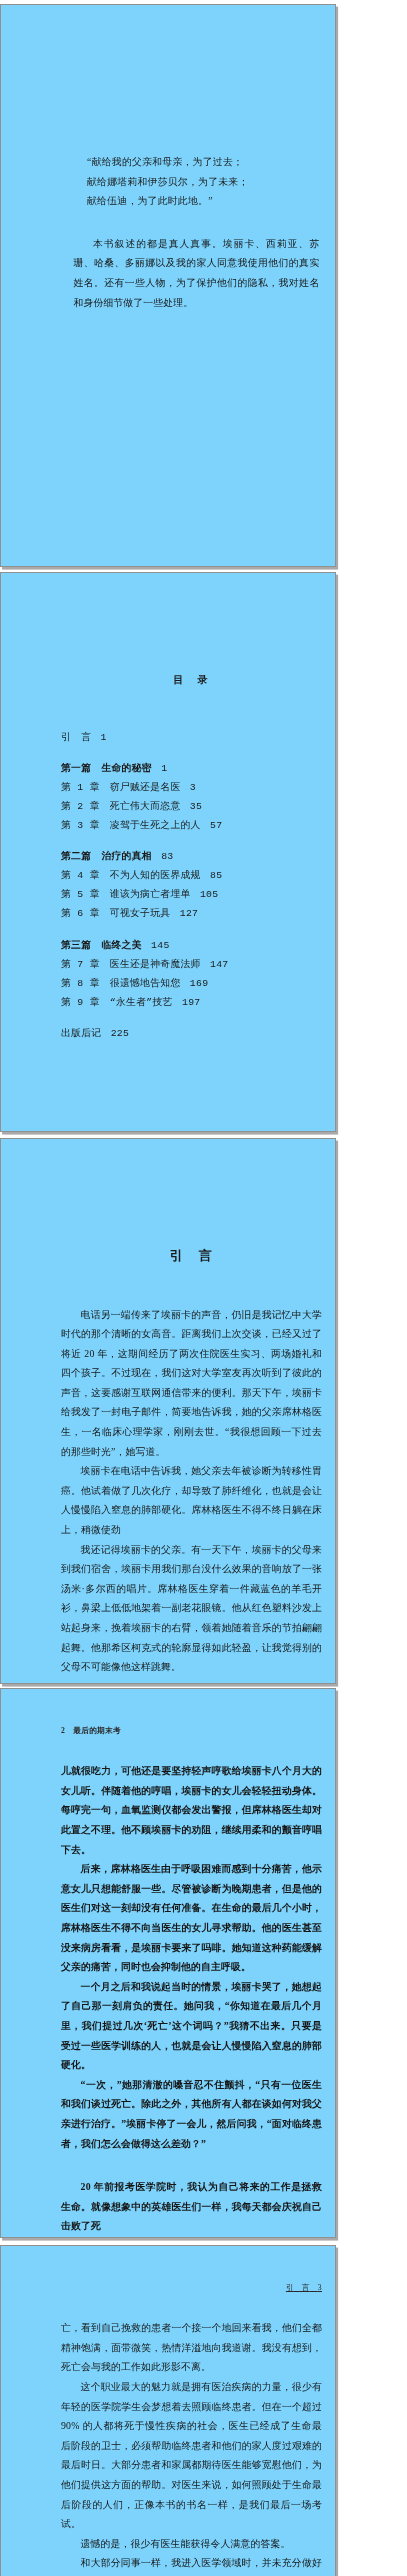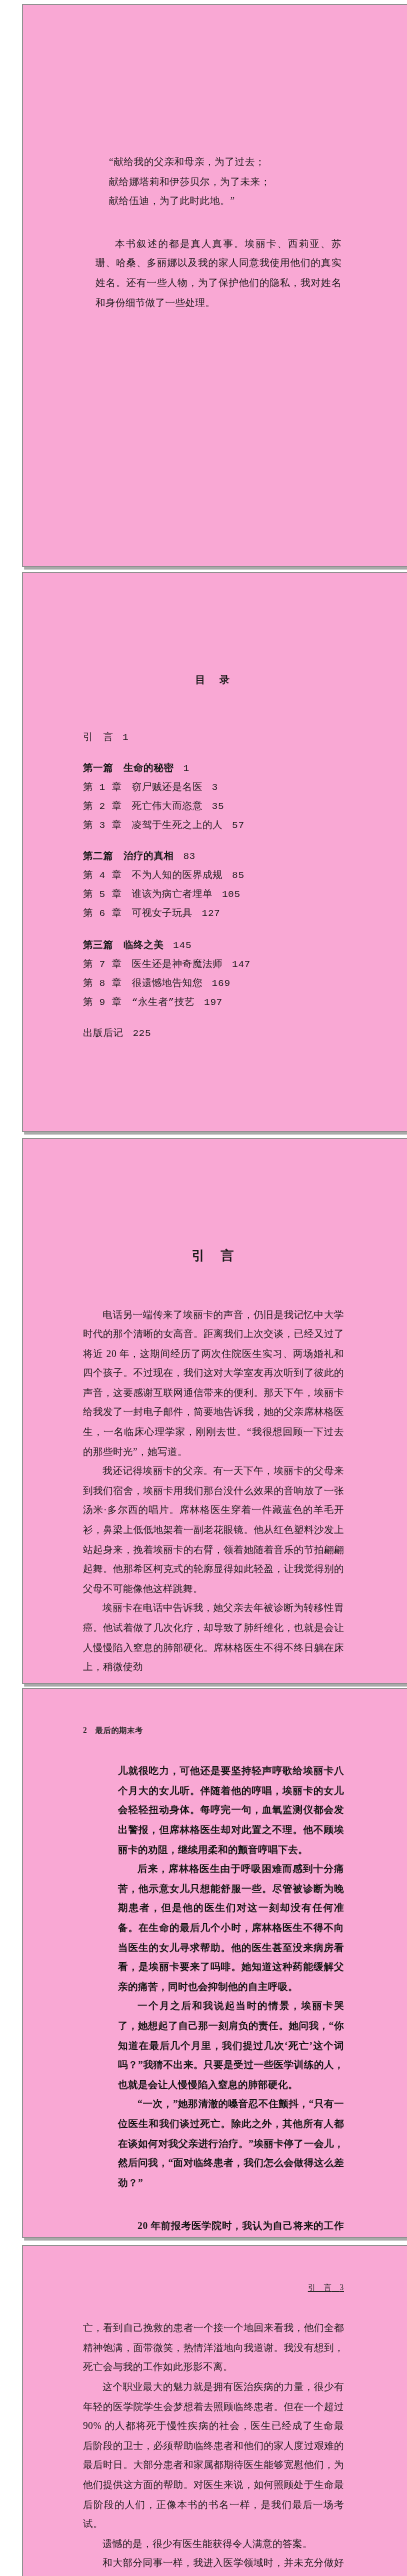--- a/index.html
+++ b/index.html
@@ -1,18 +1,18 @@
 <!DOCTYPE html>
 <html style="font-size:8.2px"><head>
 <meta charset="utf-8">
 <style>
   html,body{margin:0;padding:0;background:#ffffff;}
   body{width:407px;height:2834px;position:relative;
        font-family:"Liberation Serif","DejaVu Serif",serif;color:#1a1a1a;}
-  .page{position:absolute;left:22px;width:386px;background:#f9a8d4;
+  .page{position:absolute;left:0;width:336px;background:#7dd3fc;
         border:0.5px solid #919191;box-shadow:2.1px 2.6px 0 #a9a9a9;
         box-sizing:border-box;overflow:hidden;}
   .content{margin:0 0 0 60px;width:261px;}
   .body-text{font-size:9.8px;line-height:19.6px;text-align:justify;
              letter-spacing:0.2px;color:#161616;}
   .para{text-indent:2em;margin:0;}
   .para-cont{text-indent:0;margin:0;}
   .section-gap{margin-top:24px;}
   
   .dedication{margin:147px 0 0 26px;}
@@ -28,21 +28,21 @@
   .toc-back{margin-top:12.4px;}
   .toc-page{margin-left:9.3px;font-weight:normal;}
   
   .intro-title{margin-top:108px;text-align:center;font-size:13px;
                font-weight:bold;letter-spacing:1.5px;line-height:17.5px;}
   .intro-body{margin-top:40px;}
   .running-head{font-size:7.7px;line-height:9.3px;color:#2a2a2a;
                 letter-spacing:0.3px;}
   .rh-left{margin-top:37px;text-align:left;}
   .rh-right{margin-top:37px;text-align:right;text-decoration:underline;}
-  .body-after-head-l{margin-top:26px;margin-left:35px;}
+  .body-after-head-l{margin-top:26px;}
   .body-after-head-r{margin-top:26px;}
 </style>
 </head>
 <body>
 
 <div class="page" style="top:4.1px;height:563px;">
   <div class="content">
     <div class="dedication">
       <div class="ded-line">“献给我的父亲和母亲，为了过去；</div>
       <div class="ded-line">献给娜塔莉和伊莎贝尔，为了未来；</div>
@@ -111,22 +111,22 @@
       <span>出版后记</span><span class="toc-page">225</span>
     </div>
   </div>
 </div>
 
 <div class="page" style="top:1138px;height:546px;">
   <div class="content">
     <div class="intro-title">引　言</div>
     <div class="body-text intro-body">
       <p class="para">电话另一端传来了埃丽卡的声音，仍旧是我记忆中大学时代的那个清晰的女高音。距离我们上次交谈，已经又过了将近 20 年，这期间经历了两次住院医生实习、两场婚礼和四个孩子。不过现在，我们这对大学室友再次听到了彼此的声音，这要感谢互联网通信带来的便利。那天下午，埃丽卡给我发了一封电子邮件，简要地告诉我，她的父亲席林格医生，一名临床心理学家，刚刚去世。“我很想回顾一下过去的那些时光”，她写道。</p>
+      <p class="para">埃丽卡在电话中告诉我，她父亲去年被诊断为转移性胃癌。他试着做了几次化疗，却导致了肺纤维化，也就是会让人慢慢陷入窒息的肺部硬化。席林格医生不得不终日躺在床上，稍微使劲</p>
       <p class="para">我还记得埃丽卡的父亲。有一天下午，埃丽卡的父母来到我们宿舍，埃丽卡用我们那台没什么效果的音响放了一张汤米·多尔西的唱片。席林格医生穿着一件藏蓝色的羊毛开衫，鼻梁上低低地架着一副老花眼镜。他从红色塑料沙发上站起身来，挽着埃丽卡的右臂，领着她随着音乐的节拍翩翩起舞。他那希区柯克式的轮廓显得如此轻盈，让我觉得别的父母不可能像他这样跳舞。</p>
-      <p class="para">埃丽卡在电话中告诉我，她父亲去年被诊断为转移性胃癌。他试着做了几次化疗，却导致了肺纤维化，也就是会让人慢慢陷入窒息的肺部硬化。席林格医生不得不终日躺在床上，稍微使劲</p>
     </div>
   </div>
 </div>
 
 <div class="page" style="top:1688px;height:550px;font-weight:bold;">
   <div class="content">
     <div class="running-head rh-left">
       <span>2</span>　<span>最后的期末考</span>
     </div>
     <div class="body-text body-after-head-l">

